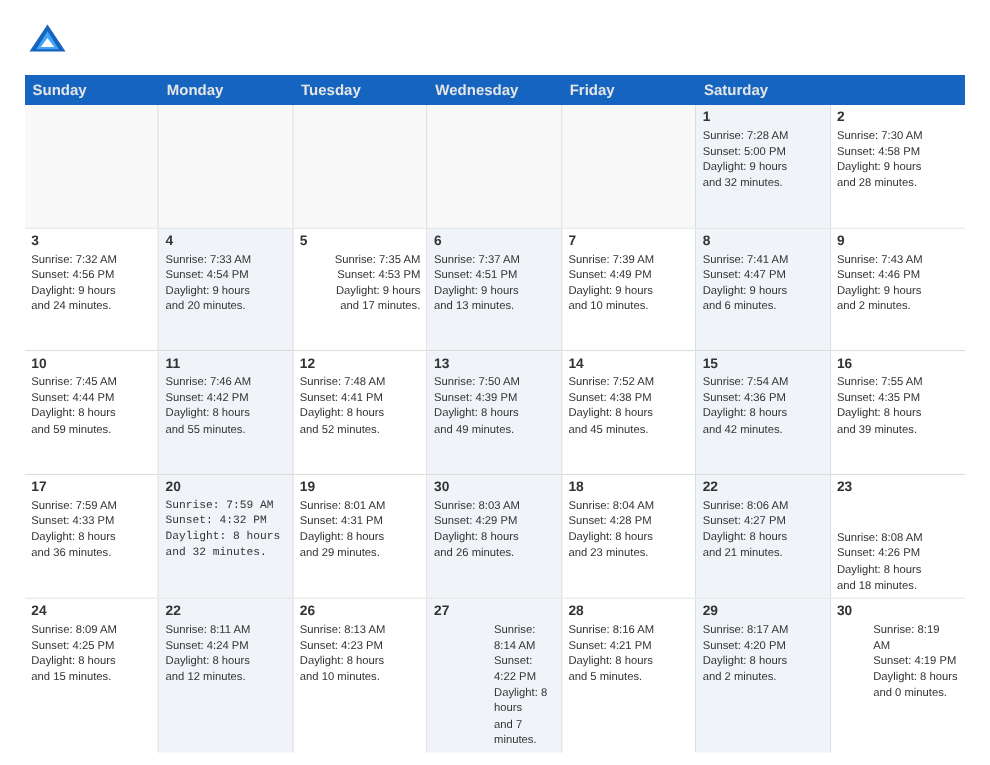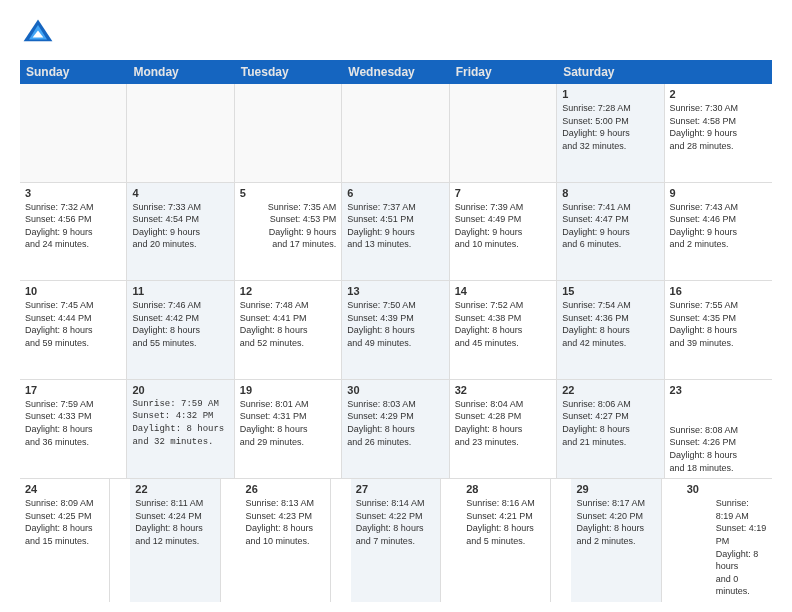--- a/index.html
+++ b/index.html
@@ -76,21 +76,20 @@
       flex: 1;
     }
     .cal-row {
       display: grid;
       grid-template-columns: repeat(7, 1fr);
       flex: 1;
       border-bottom: 1px solid #ddd;
     }
     .cal-row:last-child {
       border-bottom: none;
-      gap: 20px;
     }
     .cal-cell {
       border-right: 1px solid #ddd;
       padding: 4px 5px;
       font-size: 9.5px;
       color: #333;
       background: #fff;
       vertical-align: top;
       min-height: 80px;
     }
@@ -293,21 +292,21 @@
 and 29 minutes.</div>
           </div>
           <div class="cal-cell shaded">
             <span class="day-num">30</span>
             <div class="cell-info" style="white-space: pre-line;">Sunrise: 8:03 AM
 Sunset: 4:29 PM
 Daylight: 8 hours
 and 26 minutes.</div>
           </div>
           <div class="cal-cell">
-            <span class="day-num">32</span>
+            <span class="day-num">18</span>
             <div class="cell-info" style="white-space: pre-line;">Sunrise: 8:04 AM
 Sunset: 4:28 PM
 Daylight: 8 hours
 and 23 minutes.</div>
           </div>
           <div class="cal-cell shaded">
             <span class="day-num">22</span>
             <div class="cell-info" style="white-space: pre-line;">Sunrise: 8:06 AM
 Sunset: 4:27 PM
 Daylight: 8 hours
@@ -338,21 +337,21 @@
           </div>
           <div class="cal-cell">
             <span class="day-num">26</span>
             <div class="cell-info" style="white-space: pre-line;">Sunrise: 8:13 AM
 Sunset: 4:23 PM
 Daylight: 8 hours
 and 10 minutes.</div>
           </div>
           <div class="cal-cell shaded">
             <span class="day-num">27</span>
-            <div class="cell-info" style="white-space: pre-line;">Sunrise: 8:14 AM
+            <div class="cell-info" style="white-space: pre-line; margin-left: 48px;">Sunrise: 8:14 AM
 Sunset: 4:22 PM
 Daylight: 8 hours
 and 7 minutes.</div>
           </div>
           <div class="cal-cell">
             <span class="day-num">28</span>
             <div class="cell-info" style="white-space: pre-line;">Sunrise: 8:16 AM
 Sunset: 4:21 PM
 Daylight: 8 hours
 and 5 minutes.</div>

